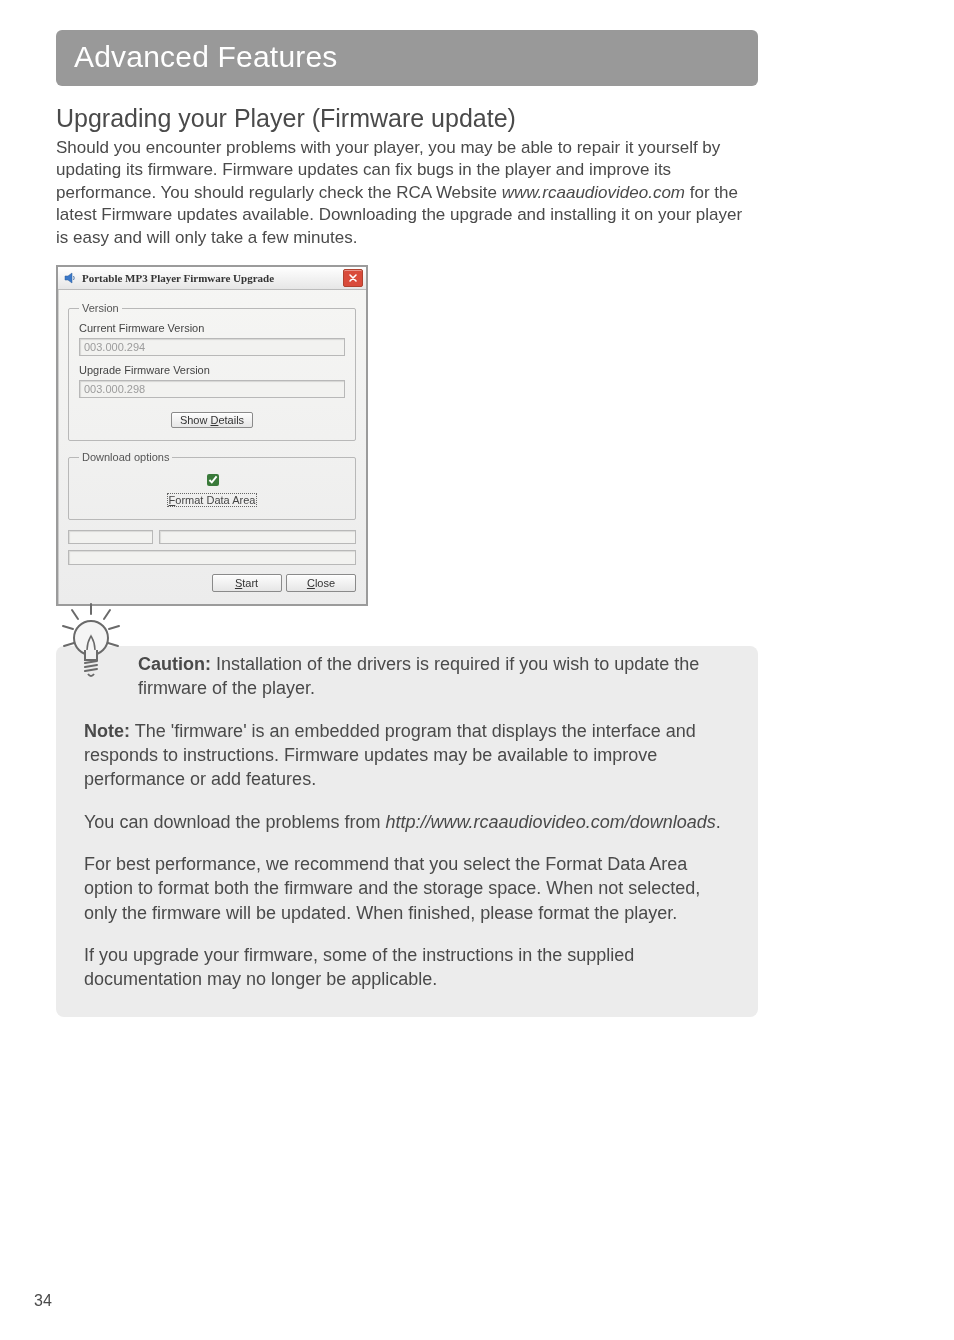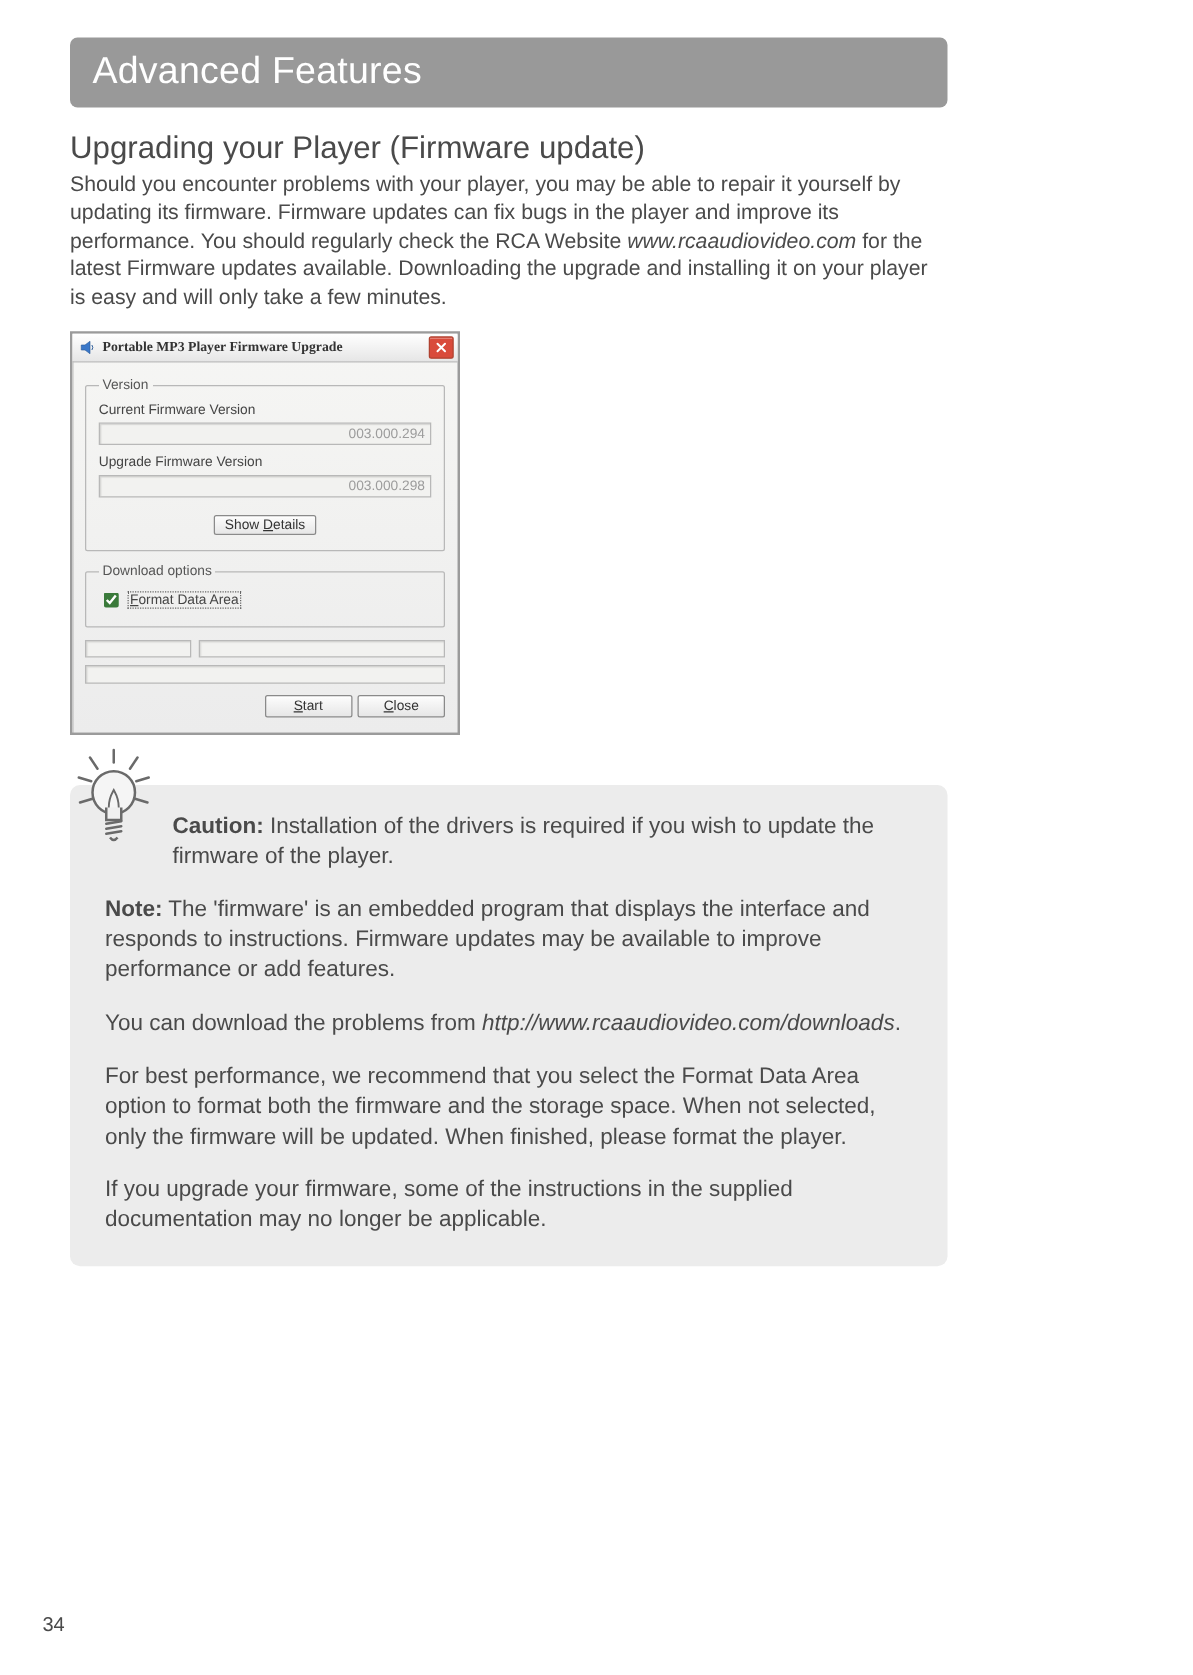--- a/index.html
+++ b/index.html
@@ -104,21 +104,21 @@
     margin-bottom: 3px;
   }
   .ro-field {
     width: 100%;
     box-sizing: border-box;
     border: 1px solid #b8b8b8;
     background: #f2f2f0;
     color: #9c9c9c;
     font-size: 11px;
     font-family: Tahoma, Arial, sans-serif;
-    text-align: right;
+    text-align: left;
     padding: 2px 4px;
     margin-bottom: 8px;
     box-shadow: inset 1px 1px 1px rgba(0,0,0,0.12);
   }
   .win-btn {
     font-size: 11px;
     font-family: Tahoma, Arial, sans-serif;
     color: #333;
     background: linear-gradient(#fdfdfd, #e6e6e6);
     border: 1px solid #8a8a8a;
@@ -130,20 +130,21 @@
   }
   .win-btn.small { padding: 1px 8px; }
   .btn-row-center { text-align: center; margin-top: 4px; }
   .btn-row-right { text-align: right; margin-top: 8px; }
   .chk-wrap {
     display: flex;
     align-items: center;
     gap: 4px;
     font-size: 11px;
     color: #444;
+    flex-direction: column;
   }
   .chk-wrap input[type=checkbox] {
     width: 12px; height: 12px;
     accent-color: #3a7a3a;
   }
   .chk-label-dotted {
     border: 1px dotted #666;
     padding: 0 1px;
   }
   .progress-row {
@@ -175,21 +176,21 @@
     box-sizing: border-box;
     margin-top: 6px;
     box-shadow: inset 1px 1px 1px rgba(0,0,0,0.1);
   }
   .underline-char { text-decoration: underline; }
 
   
   .notice-box {
     background: #ececec;
     border-radius: 8px;
-    padding: 20px 28px 26px 28px;
+    padding: 6px 28px 26px 28px;
     font-size: 18px;
     line-height: 1.35;
     color: #4a4a4a;
     position: relative;
   }
   .caution-row {
     display: flex;
     align-items: flex-start;
     gap: 14px;
     margin-bottom: 18px;

